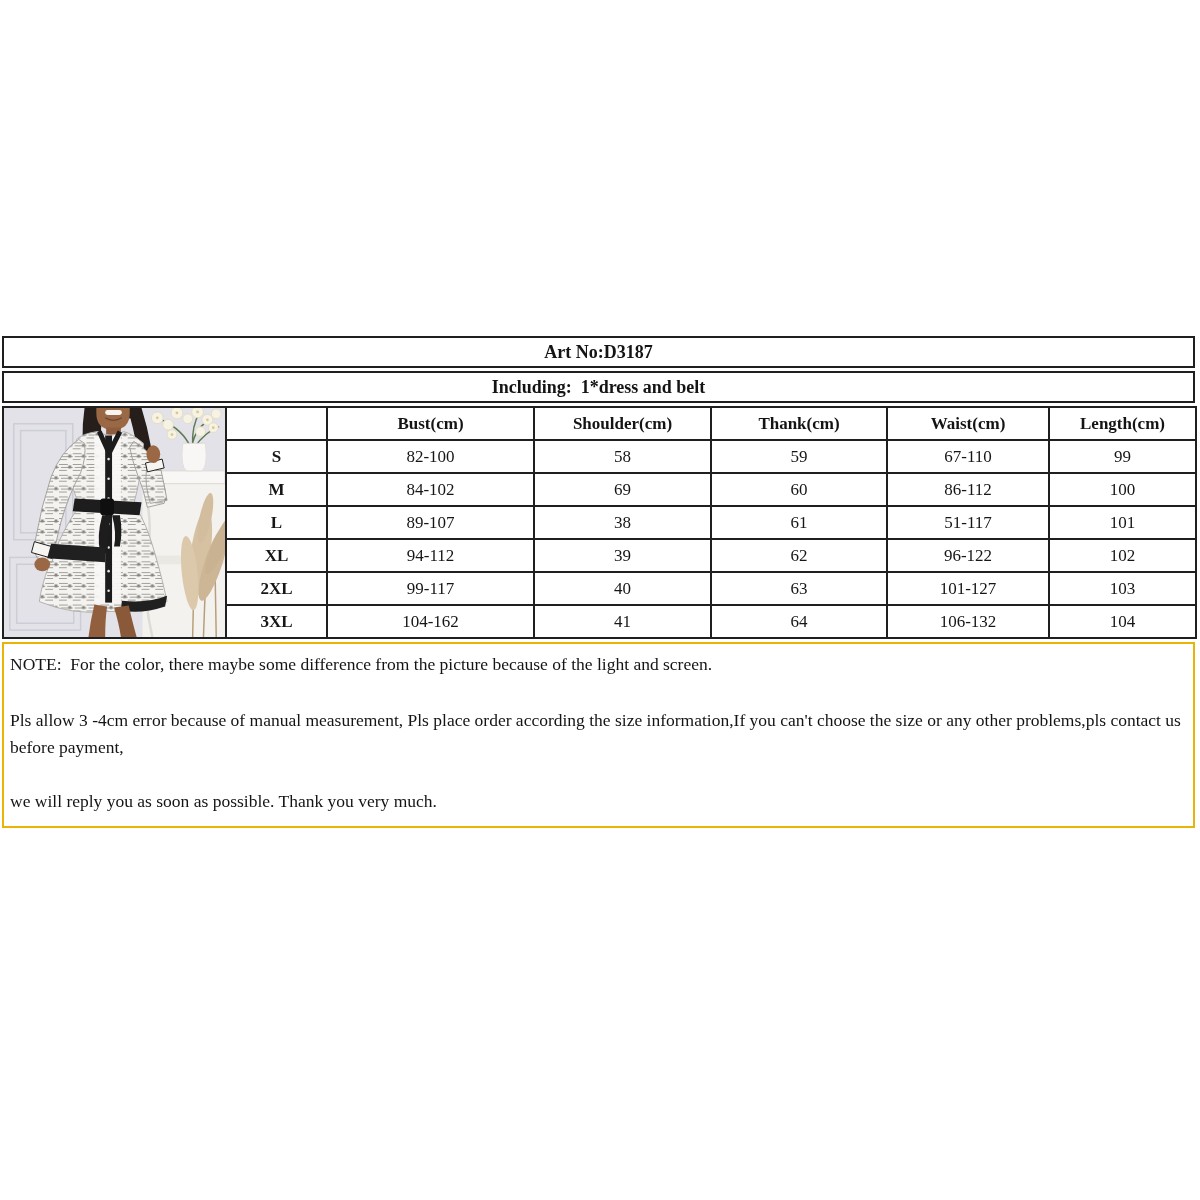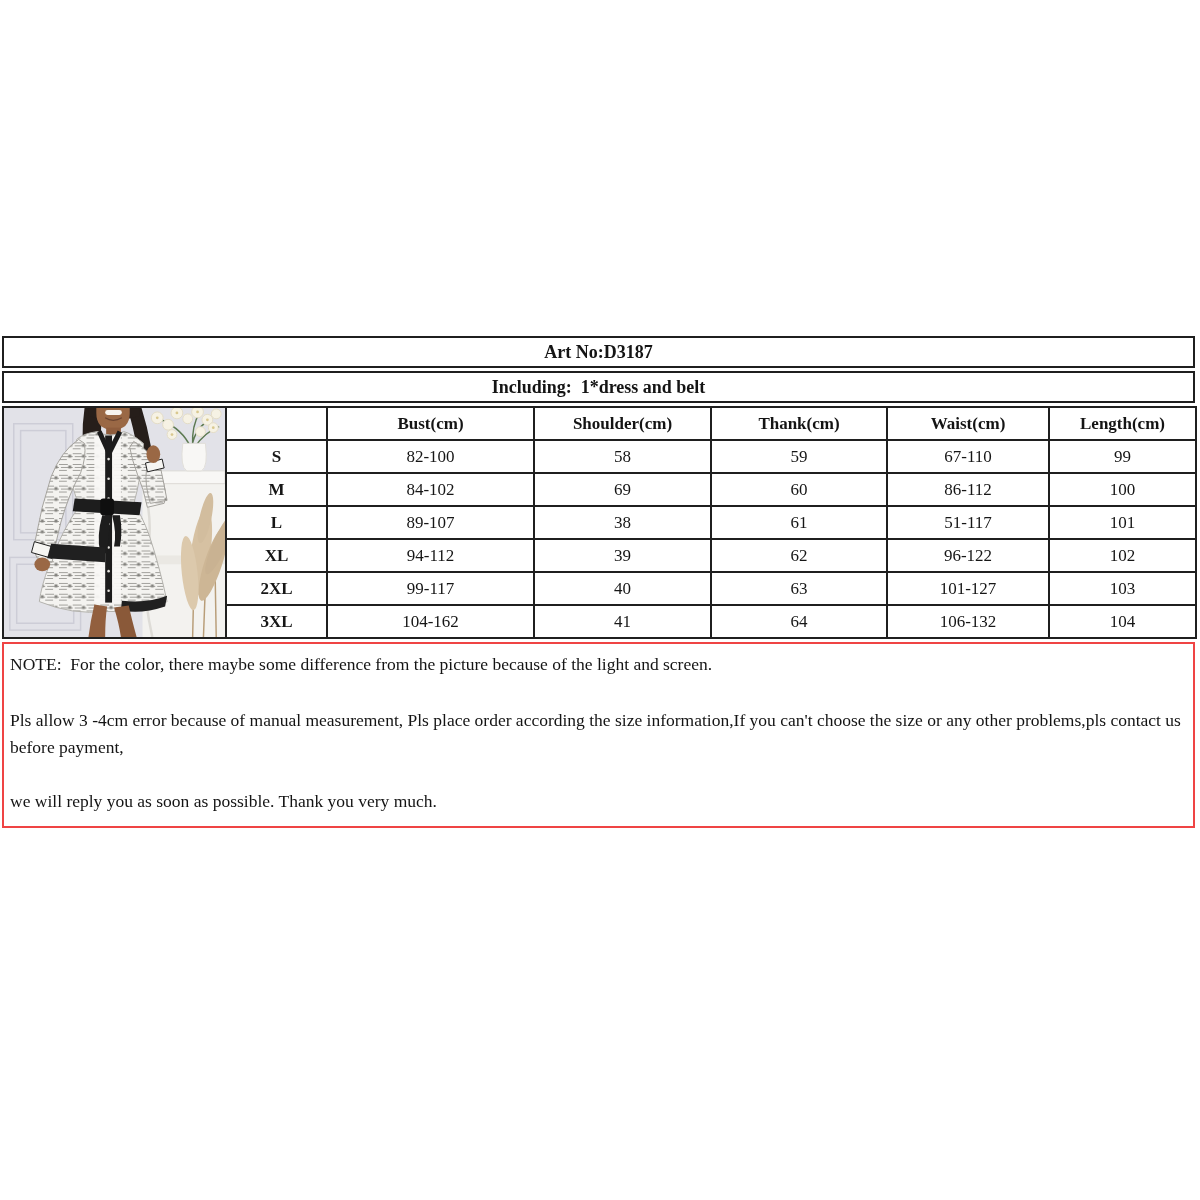--- a/index.html
+++ b/index.html
@@ -27,21 +27,21 @@
   table.size-table { border-collapse:collapse; table-layout:fixed; width:970px; margin-left:-2px; }
   .size-table th, .size-table td {
     border:2px solid #1f1f1f; height:31px; text-align:center; vertical-align:middle;
     font-size:17px; padding:0 2px; background:#fff; overflow:hidden;
   }
   .size-table th { font-weight:bold; }
   .size-table td.size-label { font-weight:bold; }
   .size-table td { font-weight:400; color:#161616; }
 
   .note-box {
-    margin-top:3px; border:2px solid #ef4444; min-height:186px; background:#fff;
+    margin-top:3px; border:2px solid #eab308; min-height:186px; background:#fff;
     padding:7px 6px 10px 6px; font-size:17.5px; line-height:27px;
   }
   .note-box p { white-space:pre-wrap; }
   .note-box p.p2 { margin-top:29px; }
   .note-box p.p3 { margin-top:27px; }
 </style>
 </head>
 <body>
 
 <div class="canvas">

